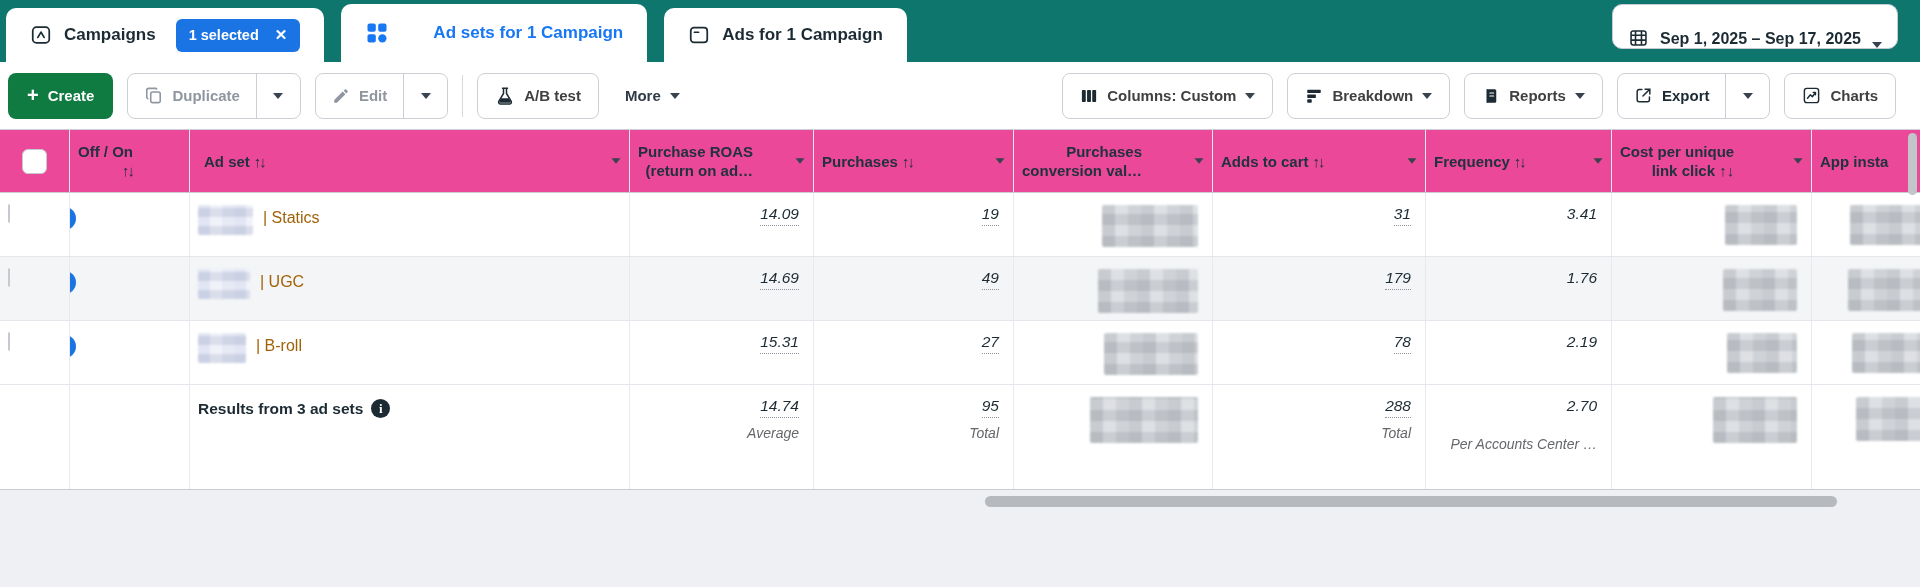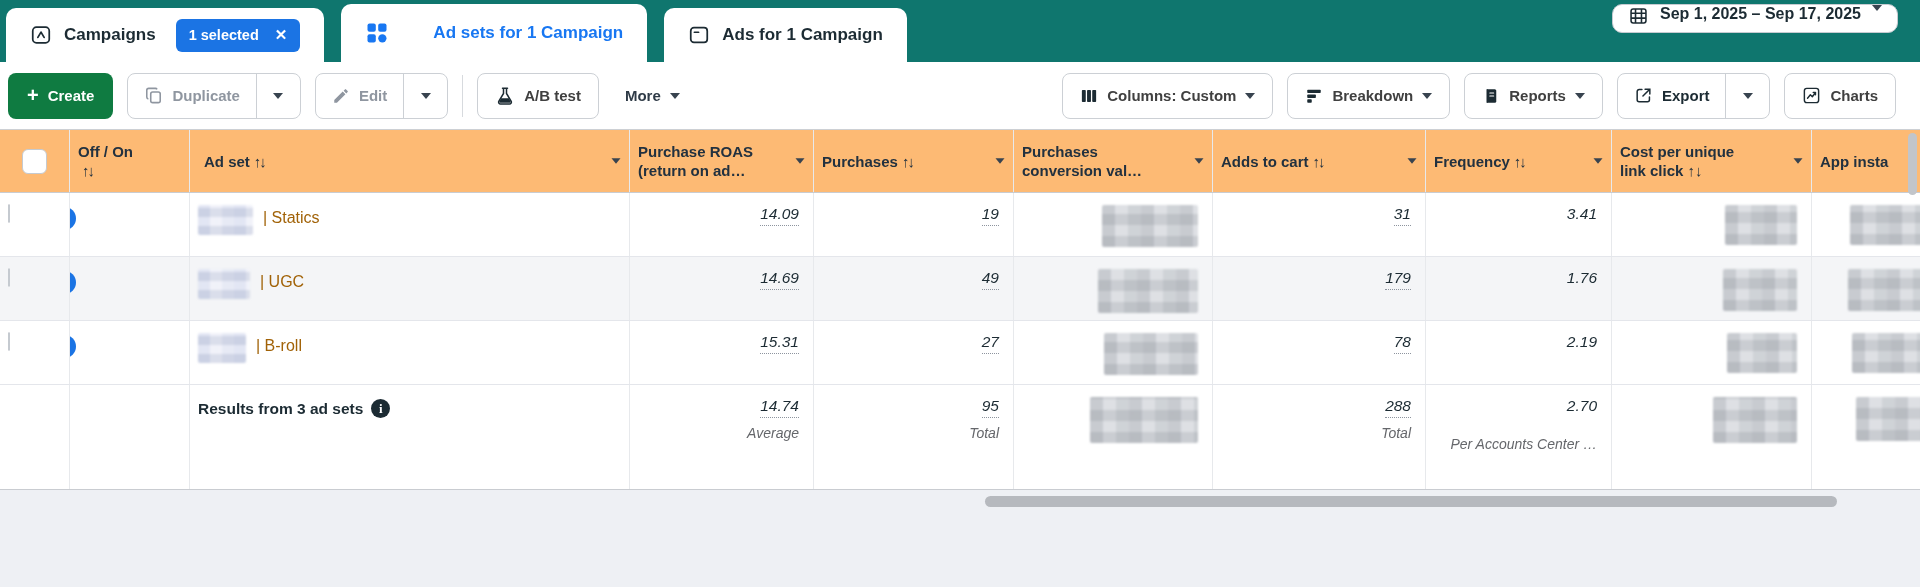--- a/index.html
+++ b/index.html
@@ -8,22 +8,22 @@
 
   
   .tabbar { position:relative; height:62px; background:#0f766e; display:flex; align-items:flex-end; padding-left:6px; }
   .tab { background:#fff; border-radius:10px 10px 0 0; height:54px; display:flex; align-items:center; gap:12px;
          padding:0 24px; font-weight:bold; font-size:17px; margin-right:17px; cursor:pointer; }
   .tab.active { height:58px; color:#1877f2;gap:44px; }
   .tab .ticon { display:flex; align-items:center; }
   .badge { background:#1b74e4; color:#fff; border-radius:6px; height:33px; display:flex; align-items:center;
            gap:16px; padding:0 13px; font-size:14.5px; font-weight:bold; margin-left:8px; }
   .badge-x { font-size:15px; cursor:pointer; }
-  .datebtn { position:absolute; right:22px; top:4px; height:29px; background:#fff; border:1px solid #c6cbd1;
-             border-radius:10px; display:flex; align-items:flex-start; gap:11px; padding:0 15px;
+  .datebtn { position:absolute; right:22px; top:4px; height:45px; background:#fff; border:1px solid #c6cbd1;
+             border-radius:10px; display:flex; align-items:flex-end; gap:11px; padding:0 15px;
              font-weight:bold; font-size:16px; cursor:pointer; }
 
   
   .toolbar { height:68px; background:#fff; border-bottom:1px solid #cdd0d4; display:flex; align-items:center;
              padding:0 24px 0 8px; gap:14px; }
   .btn { height:46px; border:1px solid #ccd0d5; border-radius:8px; background:#fff; display:inline-flex;
          align-items:center; gap:9px; padding:0 17px; font-weight:bold; font-size:15px; color:#404040; cursor:pointer; }
   .btn.green { background:#0f7b41; color:#fff; border:none; padding:0 19px; }
   .btn.green .plus { font-size:20px; font-weight:bold; }
   .split { display:inline-flex; border:1px solid #ccd0d5; border-radius:8px; height:46px; overflow:hidden; background:#fff; }
@@ -32,21 +32,21 @@
   .disabled { color:#8f96a0; }
   .plainbtn { display:inline-flex; align-items:center; gap:9px; font-weight:bold; font-size:15px; color:#2f3b47;
               background:none; border:none; cursor:pointer; }
   .vdiv { width:1px; height:42px; background:#d7dade; }
   .caret { width:0; height:0; border-left:5px solid transparent; border-right:5px solid transparent;
            border-top:6px solid #38434f; display:inline-block; }
   .ml-auto { margin-left:auto;text-align:right; }
 
   
   .grid { display:grid; grid-template-columns:70px 120px 440px 184px 200px 199px 213px 186px 200px 1fr; }
-  .hrow { height:63px; border-bottom:1px solid #c9ccd1; background:#fdba74; }
+  .hrow { height:63px; border-bottom:1px solid #c9ccd1; background:#ec4899;text-align:right; }
   .drow { height:64px; border-bottom:1px solid #e4e6eb; background:#fff; }
   .drow.alt { background:#f4f5f7; }
   .srow { height:105px; border-bottom:1px solid #c9ccd1; background:#fff; }
   .cell { border-right:1px solid #e7e9ec; padding:12px 14px 0 8px; font-size:15.5px; overflow:hidden; position:relative; }
   .hcell { border-right:1px solid #e7e9ec; display:flex; align-items:center; font-weight:bold; font-size:15px;
            color:#22313f; padding:0 8px; overflow:hidden; }
   .hstack { line-height:19px; }
   .hcell .caret { margin-left:auto; transform:scale(0.9); }
   .sortg { letter-spacing:-2px; margin-left:4px; font-weight:bold; }
   .num { text-align:right;font-style:italic; }

